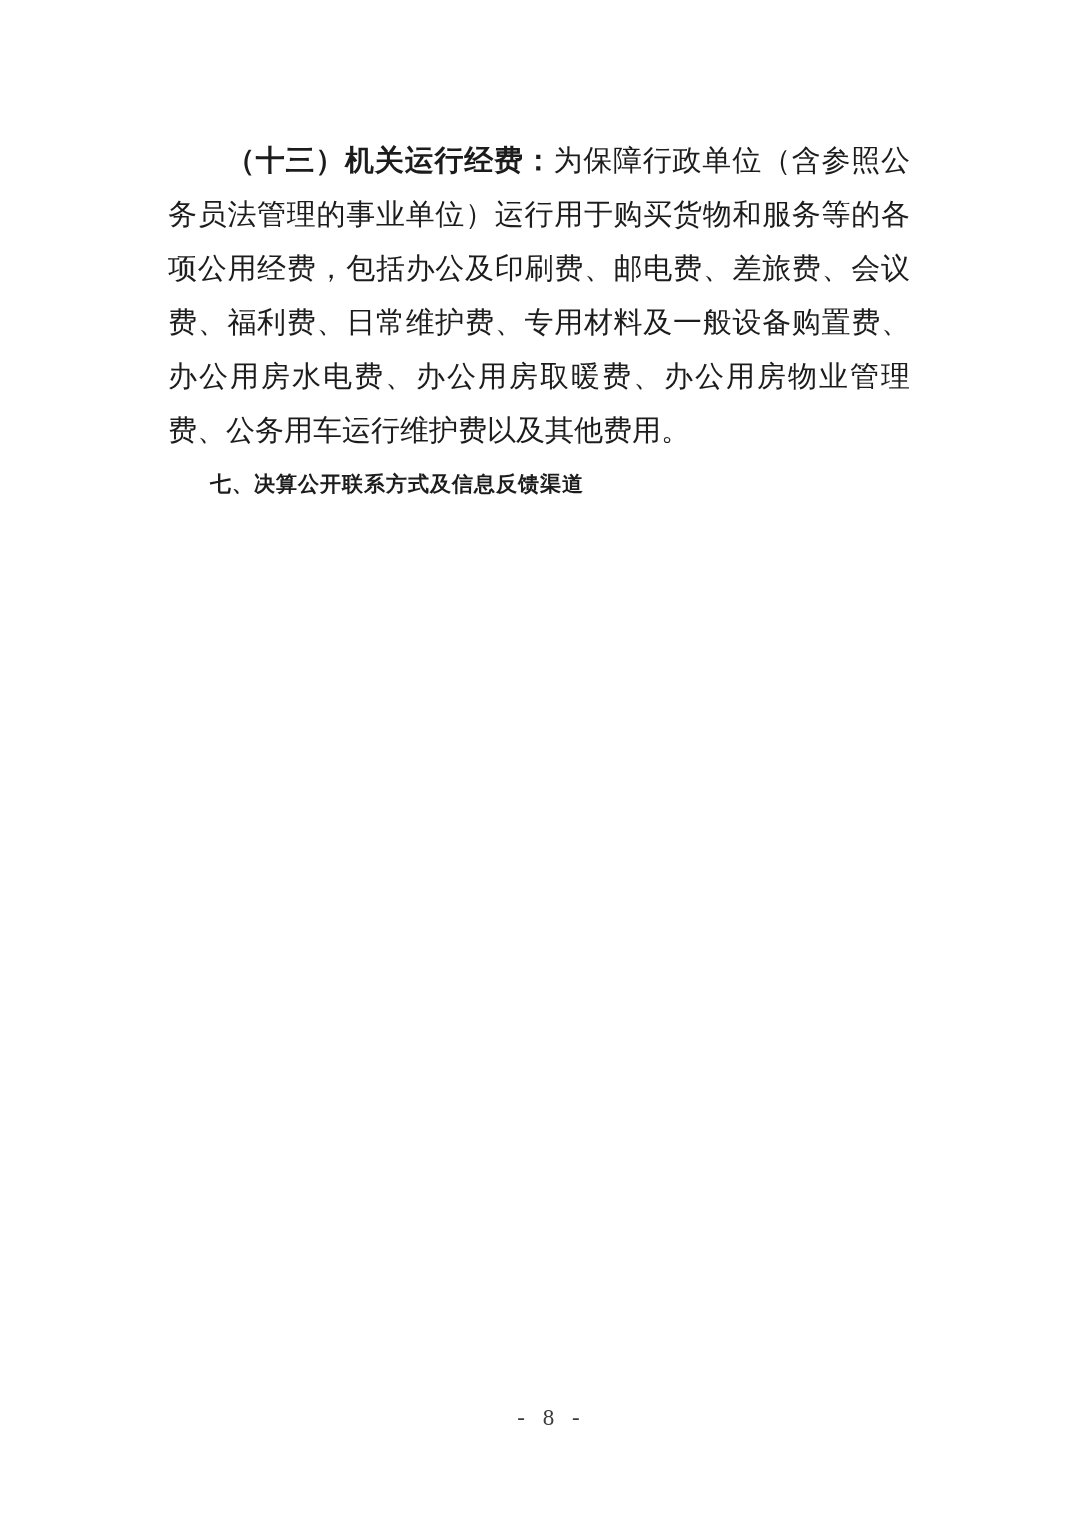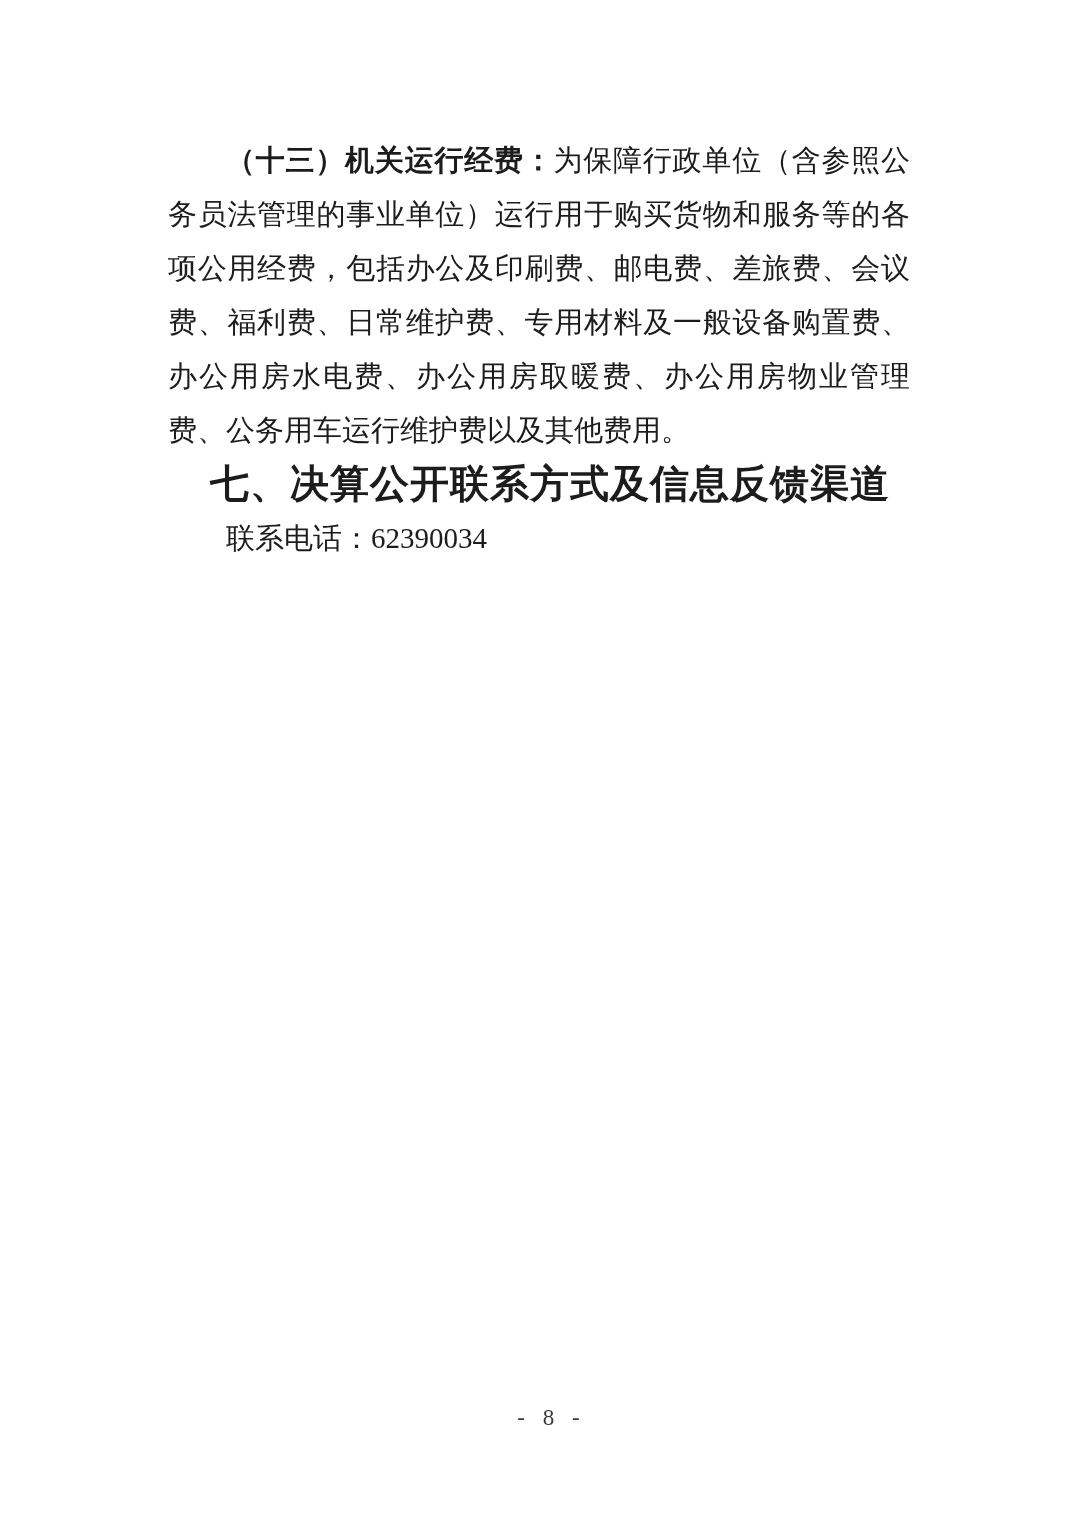--- a/index.html
+++ b/index.html
@@ -29,21 +29,21 @@
   }
   .content p {
     margin: 0;
     text-indent: 2em;
   }
   .lead {
     font-weight: bold;
   }
   .section-heading {
     margin: 0;
-    font-size: 39px;
+    font-size: 21px;
     line-height: 54px;
     font-weight: bold;
     font-family: "Liberation Sans", "DejaVu Sans", sans-serif;
     text-indent: 42px;
     text-align: left;
     letter-spacing: 1px;
   }
   .contact {
     text-align: left;
   }
@@ -66,18 +66,17 @@
   <div class="content">
 
     <p><span class="lead">（十三）机关运行经费：</span><span>为保障行政单位（含参照公务员法管理的事业单位）运行用于购买货物和服务等的各项公用经费，包括办公及印刷费、邮电费、差旅费、会议费、福利费、日常维护费、专用材料及一般设备购置费、办公用房水电费、办公用房取暖费、办公用房物业管理费、公务用车运行维护费以及其他费用。</span></p>
 
 
 
 
 
     <h2 class="section-heading">七、决算公开联系方式及信息反馈渠道</h2>
 
-    <p class="contact">联系电话：62390034</p>
 
   </div>
 
   <div class="footer">- 8 -</div>
 </div>
 
 </body></html>

